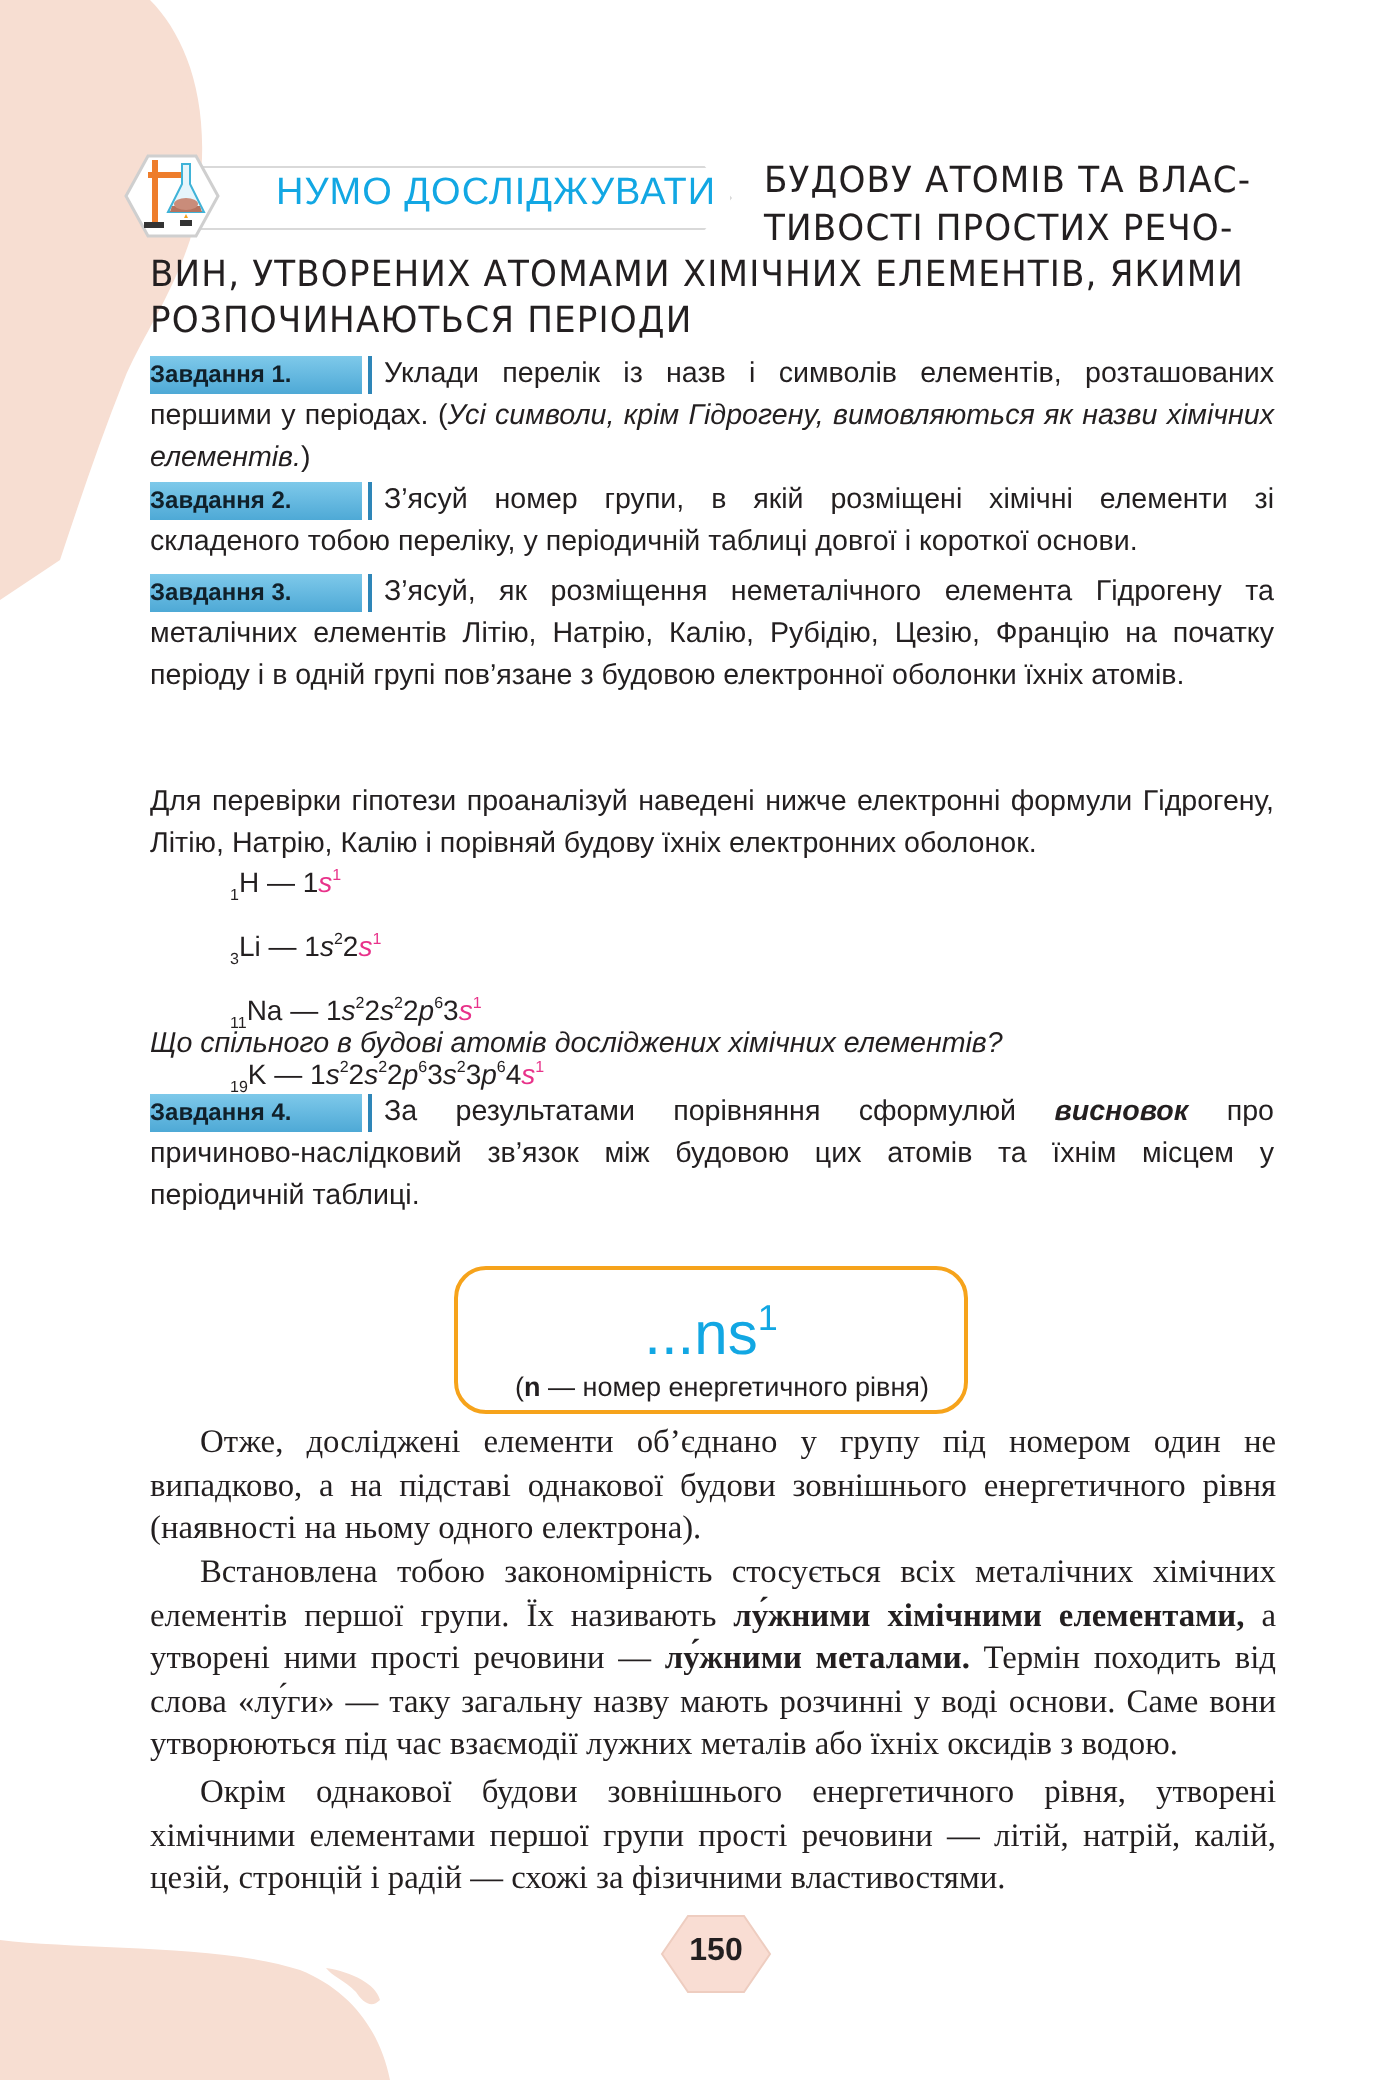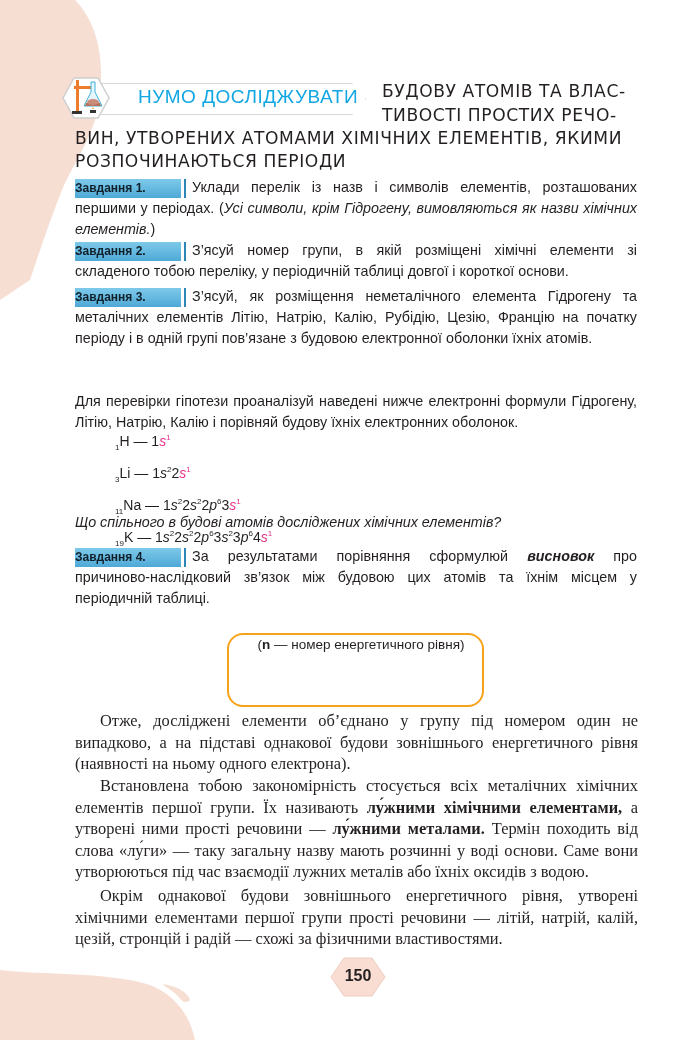--- a/index.html
+++ b/index.html
@@ -167,20 +167,21 @@
   </div>
 
   <div class="sans" style="top:512px;font-style:italic;">Що спільного в будові атомів досліджених хімічних елементів?</div>
 
   <div class="sans" style="top:546px;">
     <span class="task-badge">Завдання 4.</span><span>За результатами порівняння сформулюй </span><span class="bolditalic">висновок</span><span> про причиново-наслідковий зв’язок між будовою цих атомів та їхнім місцем у періодичній таблиці.</span>
   </div>
 
 
   <div class="ns-box">
+    <div class="ns-main"><span>...ns</span><sup>1</sup></div>
     <div class="ns-note"><span>(</span><b>n</b><span> — номер енергетичного рівня)</span></div>
   </div>
 
   <div class="serif indent" style="top:710px;">Отже, досліджені елементи об’єднано у групу під номером один не випадково, а на підставі однакової будови зовнішнього енергетичного рівня (наявності на ньому одного електрона).</div>
   <div class="serif indent" style="top:775px;">
     <span>Встановлена тобою закономірність стосується всіх металічних хімічних елементів першої групи. Їх називають </span><span class="bold">лу́жними хімічними елементами,</span><span> а утворені ними прості речовини — </span><span class="bold">лу́жними металами.</span><span> Термін походить від слова «лу́ги» — таку загальну назву мають розчинні у воді основи. Саме вони утворюються під час взаємодії лужних металів або їхніх оксидів з водою.</span>
   </div>
   <div class="serif indent" style="top:885px;">Окрім однакової будови зовнішнього енергетичного рівня, утворені хімічними елементами першої групи прості речовини — літій, натрій, калій, цезій, стронцій і радій — схожі за фізичними властивостями.</div>
 
   <div class="page-num">

